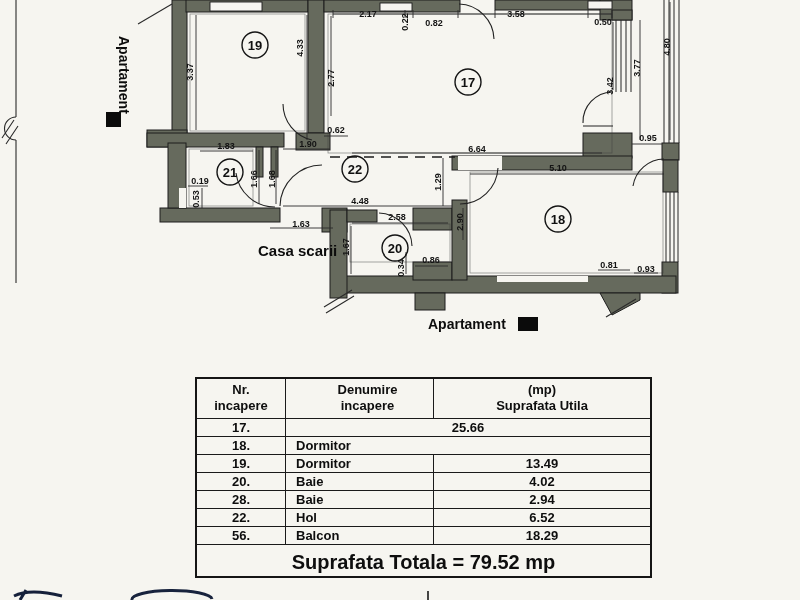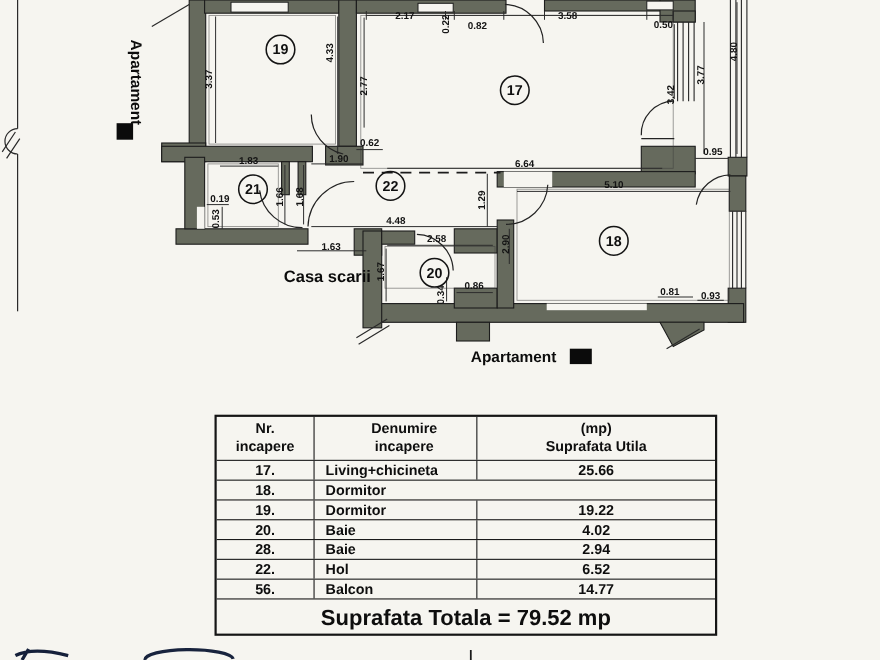--- a/index.html
+++ b/index.html
@@ -208,31 +208,30 @@
         <div>incapere</div>
     </div>
     <div class="c3">
       <div>(mp)</div>
         <div>Suprafata Utila</div>
     </div>
   </div>
 
   <div class="trow drow">
     <div class="c1">17.</div>
-    <div class="c2">Living+chicineta</div>
     <div class="c3">25.66</div>
   </div>
   <div class="trow drow">
     <div class="c1">18.</div>
     <div class="c2">Dormitor</div>
   </div>
   <div class="trow drow">
     <div class="c1">19.</div>
     <div class="c2">Dormitor</div>
-    <div class="c3">19.22</div>
+    <div class="c3">13.49</div>
   </div>
   <div class="trow drow">
     <div class="c1">20.</div>
     <div class="c2">Baie</div>
     <div class="c3">4.02</div>
   </div>
   <div class="trow drow">
     <div class="c1">28.</div>
     <div class="c2">Baie</div>
     <div class="c3">2.94</div>
@@ -240,21 +239,21 @@
   <div class="trow drow">
     <div class="c1">22.</div>
     <div class="c2">Hol</div>
     <div class="c3">6.52</div>
   </div>
 
 
   <div class="trow drow">
     <div class="c1">56.</div>
     <div class="c2">Balcon</div>
-    <div class="c3">14.77</div>
+    <div class="c3">18.29</div>
   </div>
 
   <div class="merged total">Suprafata Totala = 79.52 mp</div>
 </div>
 
 <svg id="sig" width="800" height="12" viewBox="0 0 800 12">
   <path d="M20,12 L26,2 M14,8 Q30,0 62,8" stroke="#15203a" stroke-width="3" fill="none"></path>
   <path d="M132,12 A40,9 0 0 1 212,11" stroke="#18233d" stroke-width="3" fill="none"></path>
   <path d="M288,3 V12" stroke="#1a1a1a" stroke-width="1.6" fill="none" transform="translate(140,0)"></path>
 </svg>

